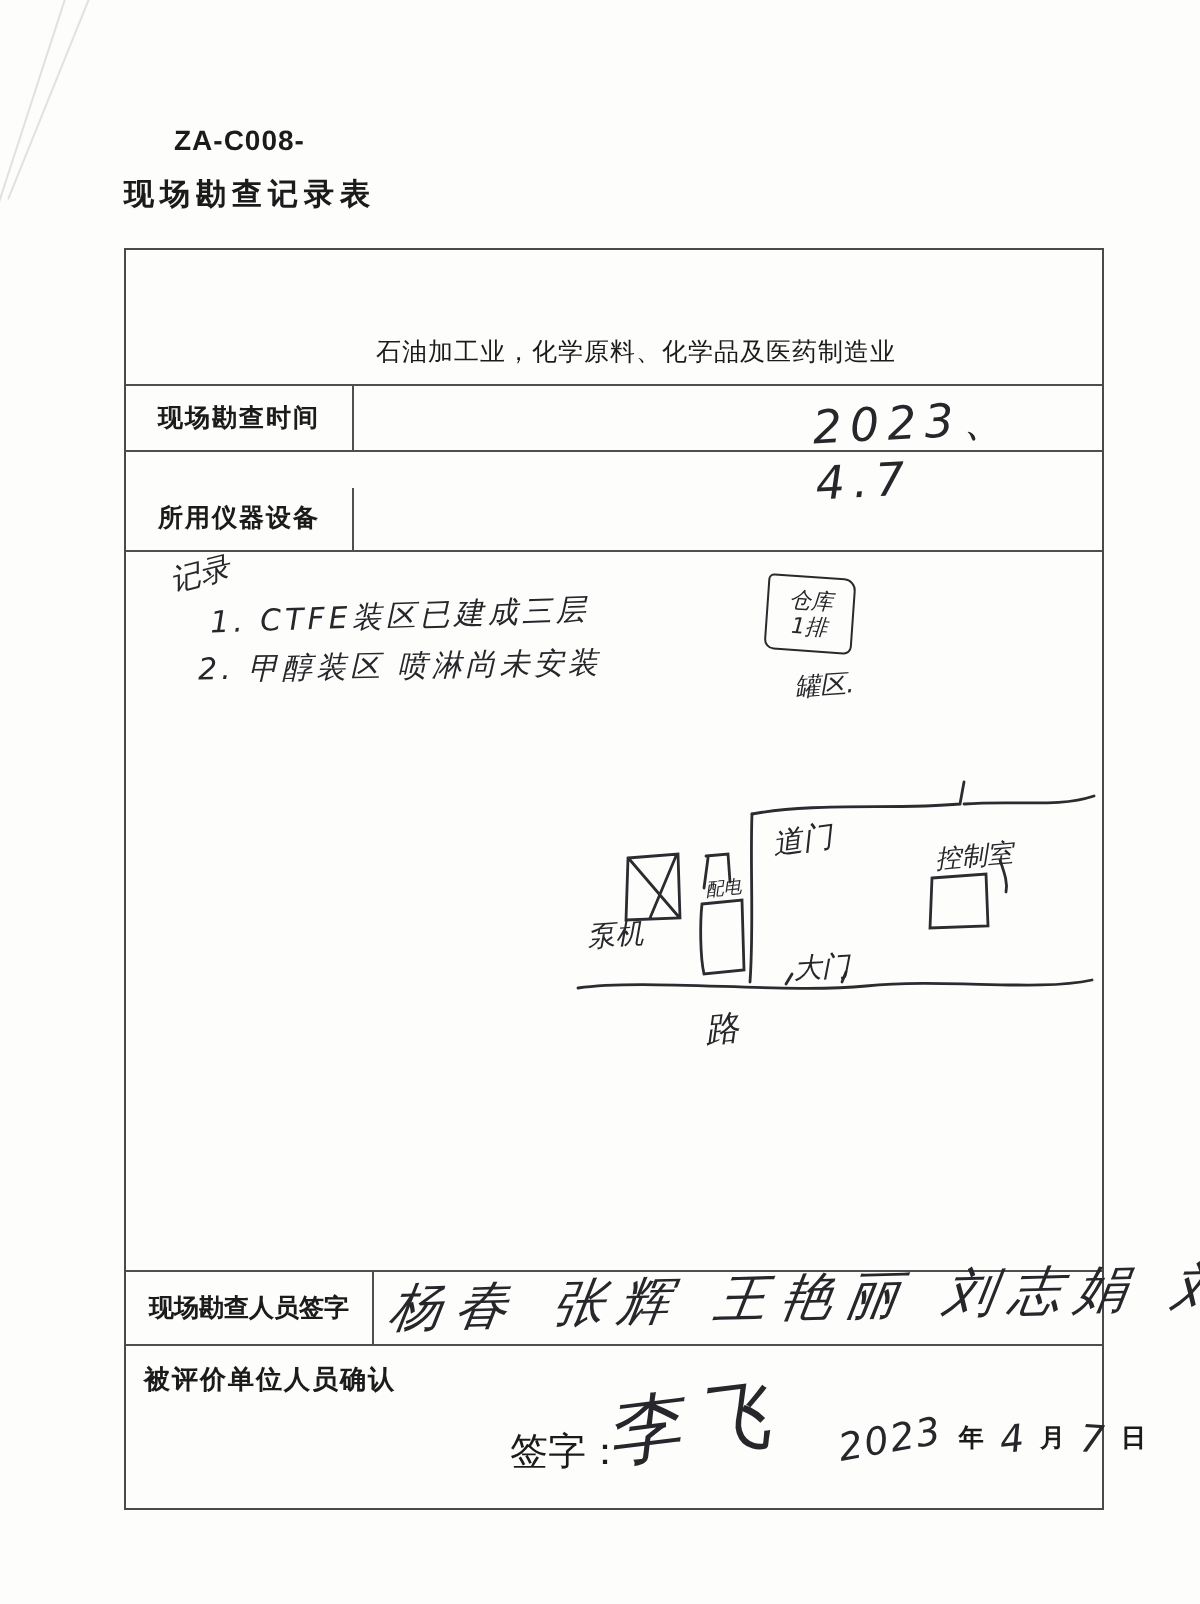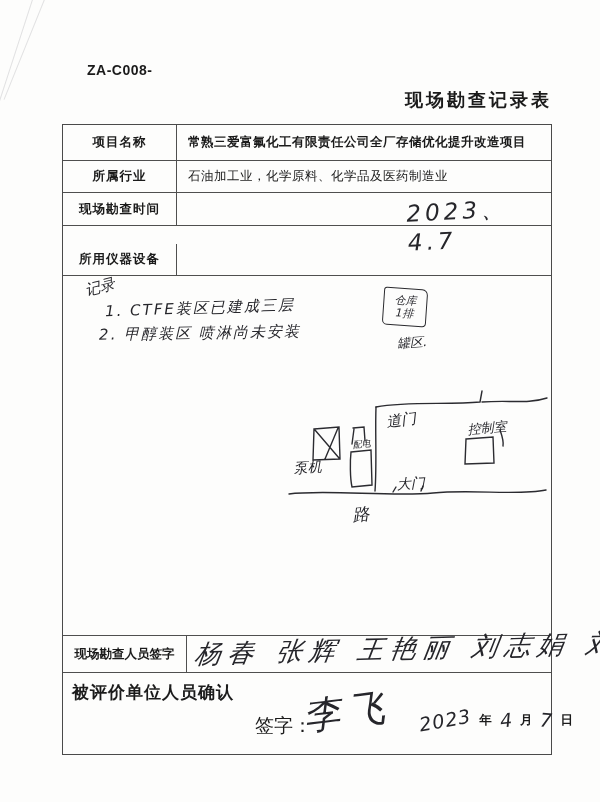--- a/index.html
+++ b/index.html
@@ -18,21 +18,21 @@
   .corner-line.l1 { left:14px; top:-10px; height:130px; transform:rotate(18deg); }
   .corner-line.l2 { left:26px; top:-16px; height:120px; transform:rotate(22deg); }
 
   .doc-code {
     position:absolute; left:74px; top:62px;
     font-family:"Liberation Sans","DejaVu Sans",sans-serif;
     font-weight:bold; font-size:14px; letter-spacing:0.5px;margin-left:13px;
   }
   .doc-title {
     position:absolute; left:62px; top:88px; width:490px;
-    text-align:right; font-weight:bold; font-size:18px; letter-spacing:3px;
+    text-align:left; font-weight:bold; font-size:15px; letter-spacing:3px;
   }
 
   .table {
     position:absolute; left:62px; top:124px; width:490px; height:631px;
     border:1.5px solid #4a4a4a;
   }
   .row { position:absolute; left:0; width:100%; border-bottom:1px solid #4f4f4f; }
   .r1 { top:0;    height:36px; }
   .r2 { top:36px; height:32px; }
   .r3 { top:68px; height:33px; }
@@ -90,21 +90,21 @@
 
   
   .sig-line {
     position:absolute; left:132px; top:-5px; width:450px;
     font-size:26px; letter-spacing:7px; white-space:nowrap;
     transform:rotate(-1.5deg) skewX(-10deg);
     z-index:3;
   }
 
   
-  .confirm-lbl { position:absolute; left:9px; top:8px; font-weight:bold; font-size:17px; letter-spacing:1px; }
+  .confirm-lbl { position:absolute; left:9px; top:8px; font-weight:bold; font-size:13px; letter-spacing:1px; }
   .sign-prefix { position:absolute; left:192px; top:40px; font-weight:normal; font-size:19px; }
   .confirm-sig {
     position:absolute; left:240px; top:14px;
     font-size:37px; letter-spacing:8px; transform:rotate(-7deg);
   }
   .date-line { position:absolute; left:356px; top:36px; white-space:nowrap; }
   .date-line .hand-num { font-size:19px; display:inline-block; }
   .date-line .y { transform:rotate(-10deg); letter-spacing:1px; }
   .date-line .m { transform:rotate(-6deg); }
   .date-line .d { transform:rotate(4deg); }
@@ -116,27 +116,22 @@
 <div class="page">
 
   <div class="corner-line l1"></div>
   <div class="corner-line l2"></div>
 
   <div class="doc-code">ZA-C008-</div>
   <div class="doc-title">现场勘查记录表</div>
 
   <div class="table">
 
-    <div class="row r1">
-      <div class="lbl">项目名称</div>
-      <div class="val bold">常熟三爱富氟化工有限责任公司全厂存储优化提升改造项目</div>
-    </div>
 
     <div class="row r2">
-      <div class="lbl">所属行业</div>
       <div class="val">石油加工业，化学原料、化学品及医药制造业</div>
     </div>
 
     <div class="row r3">
       <div class="lbl">现场勘查时间</div>
       <div class="val">
         <span class="hand hw-date">2023、4.7</span>
       </div>
     </div>
 

